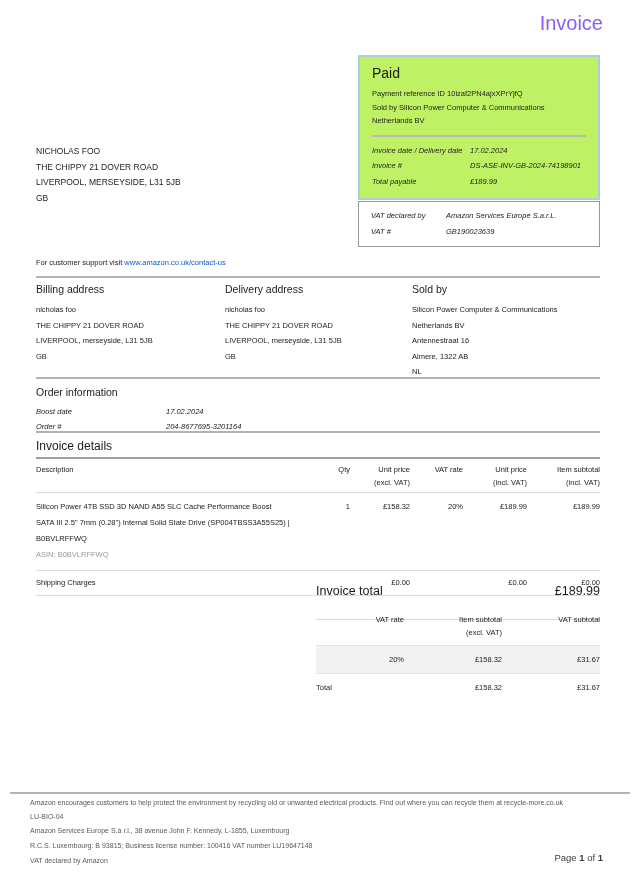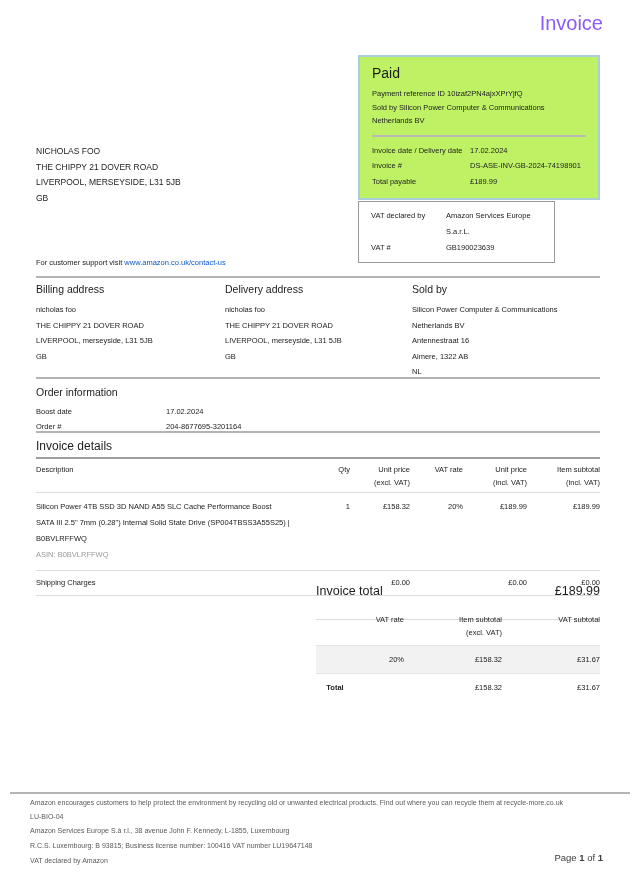--- a/index.html
+++ b/index.html
@@ -13,27 +13,27 @@
   .invoice-title { top:12px; right:36px; font-size:20px; color:#8b5cf6; }
 
   
   .paid-box {
     left:358px; top:55px; width:242px; box-sizing:border-box;
     background:#bef264; border:2px solid #aacfdb; padding:8px 12px 9px 12px;
   }
   .paid-heading { font-size:14px; color:#1c1c1c; margin-bottom:6px; }
   .paid-line { font-size:7.5px; line-height:13.5px; color:#222; }
   .paid-divider { height:0; border-top:2px solid #b9b9b9; margin:7px 0 6px 0; }
-  .kv-row { display:flex; font-size:7.5px; line-height:15.5px; }
+  .kv-row { display:flex; font-size:7.5px; line-height:15.5px;font-style:italic; }
   .paid-box .kv-label { width:98px; flex:0 0 auto; }
   .kv-value { flex:1 1 auto; }
 
   
   .vat-box {
-    left:358px; top:201px; width:197px; box-sizing:border-box;
+    left:358px; top:201px; width:242px; box-sizing:border-box;
     border:1px solid #999; padding:6px 12px; background:#fff;
   }
   .vat-box .kv-row { line-height:16px; }
   .vat-box .kv-label { width:75px; flex:0 0 auto; }
 
   .recipient { left:36px; top:144px; font-size:8.5px; line-height:15.5px; color:#1c1c1c; }
 
   .support { left:36px; top:258px; font-size:7.5px; }
   .support a, .link { color:#0a58ca; text-decoration:none; cursor:pointer; }
 
@@ -64,21 +64,21 @@
 
   .invoice-total {
     left:316px; top:584px; width:284px; display:flex; justify-content:space-between;
     font-size:12.5px; color:#1c1c1c; padding-bottom:21px; border-bottom:1px solid #dcdcdc;
   }
 
   
   .vsummary { left:316px; top:613px; width:284px; }
   .vgrid { display:grid; grid-template-columns:38px 50px 98px 98px; }
   .vcell { font-size:7.5px; line-height:13px; text-align:right; color:#222; }
-  .vcell.lbl { text-align:center;font-weight:bold; }
+  .vcell.lbl { text-align:left; }
   .vhead { padding-bottom:4px; }
   .vband { background:#f2f2f2; border-top:1px solid #e4e4e4; border-bottom:1px solid #e4e4e4; padding:7px 0; margin-top:2px; }
   .vtotal { padding-top:7px; }
 
   
   .footer-rule { left:10px; top:792px; width:620px; }
   .footer { left:30px; top:799px; width:580px; font-size:7px; color:#595959; }
   .footer .f-line { margin-bottom:7px; }
   .footer .f-tight { margin-bottom:0; line-height:8.5px; }
   .footer .f-gap { margin-top:6px; margin-bottom:7px; }

